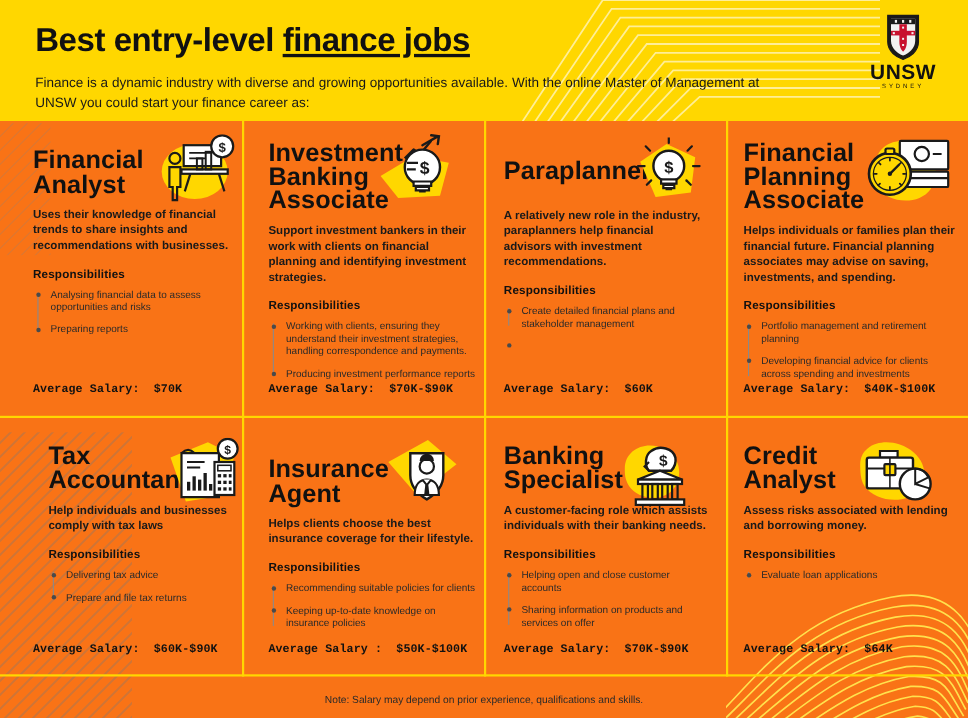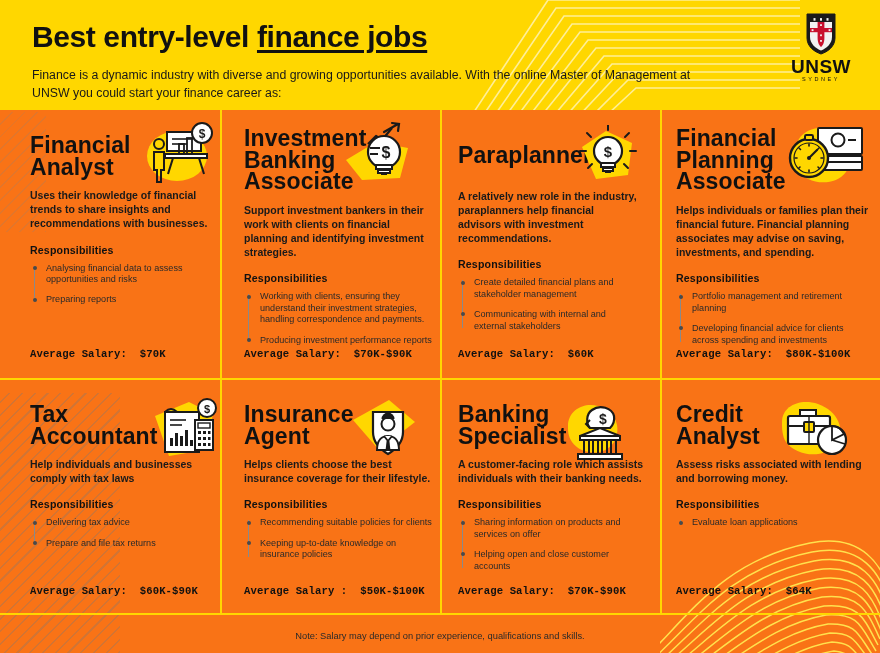--- a/index.html
+++ b/index.html
@@ -267,21 +267,21 @@
 
   <div class="card" style="left:458px;top:145px;width:182px;">
     <div class="card-title">
       <div>Paraplanner</div>
     </div>
     <div class="card-desc" style="margin-top:22px;">A relatively new role in the industry, paraplanners help financial advisors with investment recommendations.</div>
     <div class="resp-head">Responsibilities</div>
     <div class="resp-list">
       <div class="resp-line"></div>
       <div class="resp-item"><span class="resp-dot"></span><span>Create detailed financial plans and stakeholder management</span></div>
-      <div class="resp-item"><span class="resp-dot"></span><span>Communicating with internal and external stakeholders</span></div>
+      <div class="resp-item"><span class="resp-dot"></span></div>
     </div>
   </div>
   <div class="salary" style="left:458px;top:348px;">
     <span>Average Salary:</span>&nbsp; <span>$60K</span>
   </div>
   <div class="icon-wrap" style="left:572px;top:125px;">
     <svg width="70" height="68" viewBox="0 0 70 68">
       <path d="M10,22 L34,6 L60,18 L56,50 L24,54 Z" fill="#FFD700"></path>
       <circle cx="36" cy="26" r="14" fill="#fff" stroke="#1a1a1a" stroke-width="2.2"></circle>
       <path d="M29,38 h14 v4 h-14 Z" fill="#fff" stroke="#1a1a1a" stroke-width="2"></path>
@@ -308,21 +308,21 @@
     </div>
     <div class="card-desc">Helps individuals or families plan their financial future. Financial planning associates may advise on saving, investments, and spending.</div>
     <div class="resp-head">Responsibilities</div>
     <div class="resp-list">
       <div class="resp-line"></div>
       <div class="resp-item"><span class="resp-dot"></span><span>Portfolio management and retirement planning</span></div>
       <div class="resp-item"><span class="resp-dot"></span><span>Developing financial advice for clients across spending and investments</span></div>
     </div>
   </div>
   <div class="salary" style="left:676px;top:348px;">
-    <span>Average Salary:</span>&nbsp; <span>$80K-$100K</span>
+    <span>Average Salary:</span>&nbsp; <span>$40K-$100K</span>
   </div>
   <div class="icon-wrap" style="left:784px;top:122px;">
     <svg width="84" height="70" viewBox="0 0 84 70">
       <path d="M12,28 C12,10 32,2 48,8 C66,15 72,36 62,50 C50,66 22,62 14,48 C10,41 12,34 12,28 Z" fill="#FFD700"></path>
       <rect x="34" y="6" width="44" height="26" rx="1" fill="#fff" stroke="#1a1a1a" stroke-width="2"></rect>
       <circle cx="54" cy="18" r="6.5" fill="#fff" stroke="#1a1a1a" stroke-width="2"></circle>
       <line x1="64" y1="18" x2="72" y2="18" stroke="#1a1a1a" stroke-width="2"></line>
       <rect x="34" y="34" width="44" height="14" rx="1" fill="#fff" stroke="#1a1a1a" stroke-width="2"></rect>
       <line x1="34" y1="40" x2="78" y2="40" stroke="#1a1a1a" stroke-width="2"></line>
       <circle cx="25" cy="36" r="19" fill="#FFD700" stroke="#1a1a1a" stroke-width="2.4"></circle>
@@ -337,21 +337,21 @@
         <line x1="11" y1="36" x2="13" y2="36"></line>
           <line x1="37" y1="36" x2="39" y2="36"></line>
         <line x1="15" y1="26" x2="16.5" y2="27.5"></line>
           <line x1="34" y1="45" x2="35.5" y2="46.5"></line>
         <line x1="35" y1="26" x2="33.5" y2="27.5"></line>
           <line x1="16" y1="45" x2="14.5" y2="46.5"></line>
       </g>
     </svg>
   </div>
 
-  <div class="card" style="left:30px;top:404px;width:180px;">
+  <div class="card" style="left:44px;top:404px;width:180px;">
     <div class="card-title">
       <div>Tax</div>
         <div>Accountant</div>
     </div>
     <div class="card-desc">Help individuals and businesses comply with tax laws</div>
     <div class="resp-head">Responsibilities</div>
     <div class="resp-list">
       <div class="resp-line"></div>
       <div class="resp-item"><span class="resp-dot"></span><span>Delivering tax advice</span></div>
       <div class="resp-item"><span class="resp-dot"></span><span>Prepare and file tax returns</span></div>
@@ -385,21 +385,21 @@
           <rect x="67" y="39" width="2.5" height="3"></rect>
         <rect x="57" y="45" width="3" height="3"></rect>
           <rect x="62" y="45" width="3" height="3"></rect>
           <rect x="67" y="45" width="2.5" height="3"></rect>
       </g>
       <circle cx="66" cy="10" r="9" fill="#fff" stroke="#1a1a1a" stroke-width="2"></circle>
       <text x="66" y="15" font-size="11" font-weight="bold" text-anchor="middle" fill="#1a1a1a" font-family="Liberation Sans, sans-serif">$</text>
     </svg>
   </div>
 
-  <div class="card" style="left:244px;top:404px;width:192px;">
+  <div class="card" style="left:244px;top:416px;width:192px;">
     <div class="card-title">
       <div>Insurance</div>
         <div>Agent</div>
     </div>
     <div class="card-desc">Helps clients choose the best insurance coverage for their lifestyle.</div>
     <div class="resp-head">Responsibilities</div>
     <div class="resp-list">
       <div class="resp-line"></div>
       <div class="resp-item"><span class="resp-dot"></span><span>Recommending suitable policies for clients</span></div>
       <div class="resp-item"><span class="resp-dot"></span><span>Keeping up-to-date knowledge on insurance policies</span></div>
@@ -422,22 +422,22 @@
 
   <div class="card" style="left:458px;top:404px;width:186px;">
     <div class="card-title">
       <div>Banking</div>
         <div>Specialist</div>
     </div>
     <div class="card-desc">A customer-facing role which assists individuals with their banking needs.</div>
     <div class="resp-head">Responsibilities</div>
     <div class="resp-list">
       <div class="resp-line"></div>
+      <div class="resp-item"><span class="resp-dot"></span><span>Helping open and close customer accounts</span></div>
       <div class="resp-item"><span class="resp-dot"></span><span>Sharing information on products and services on offer</span></div>
-      <div class="resp-item"><span class="resp-dot"></span><span>Helping open and close customer accounts</span></div>
     </div>
   </div>
   <div class="salary" style="left:458px;top:585px;">
     <span>Average Salary:</span>&nbsp; <span>$70K-$90K</span>
   </div>
   <div class="icon-wrap" style="left:560px;top:396px;">
     <svg width="74" height="70" viewBox="0 0 74 70">
       <path d="M8,30 C8,14 24,6 38,10 C56,15 62,32 54,46 C44,62 20,58 12,46 C8,40 8,35 8,30 Z" fill="#FFD700"></path>
       <path d="M30,32 C26,28 26,18 32,14 C40,8 52,12 54,20 C55,26 52,30 50,32 Z" fill="#fff" stroke="#1a1a1a" stroke-width="2.2"></path>
       <path d="M30,32 l-4,-4 l4,-4" fill="none" stroke="#1a1a1a" stroke-width="2"></path>

